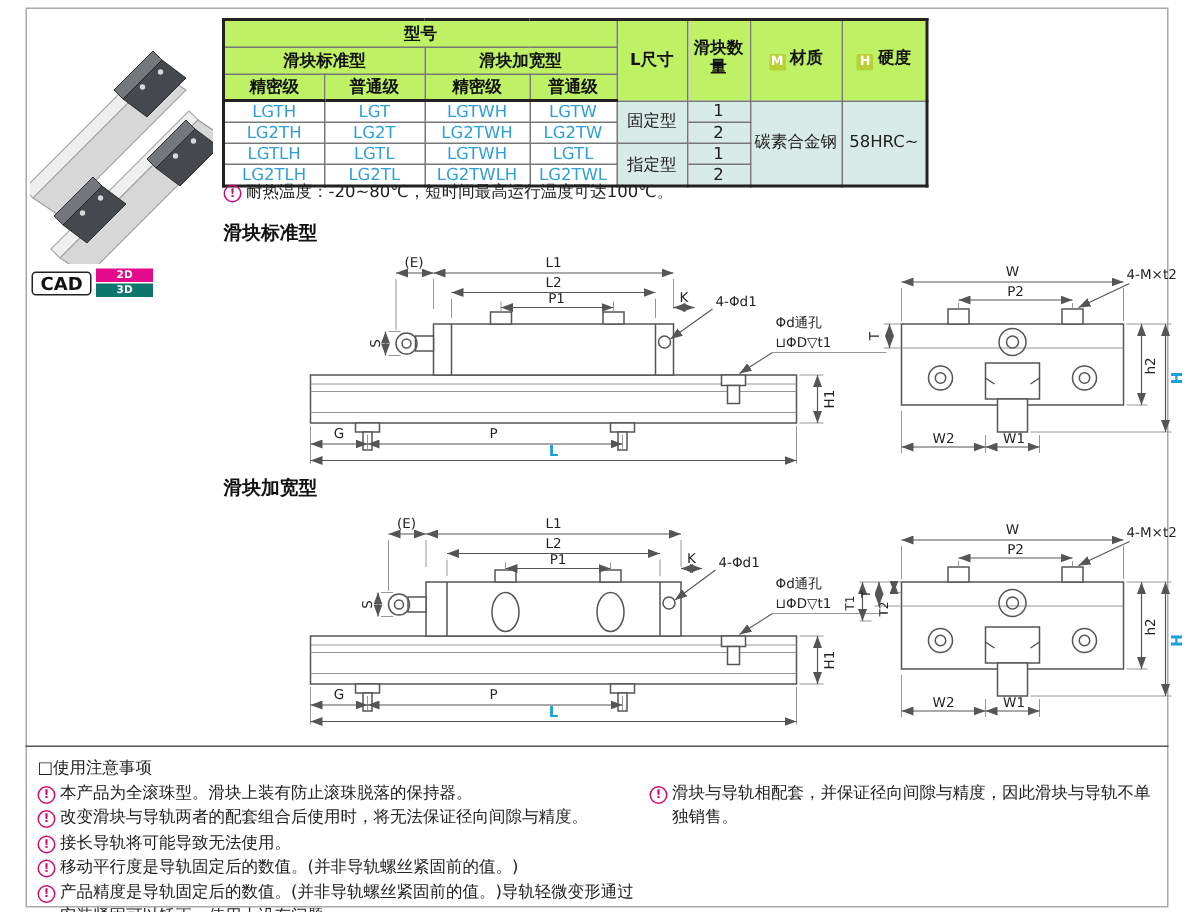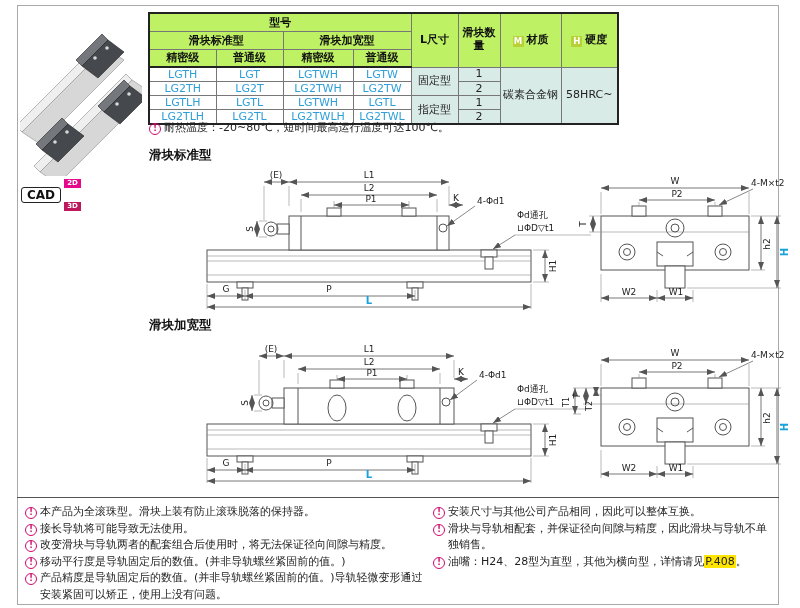--- a/index.html
+++ b/index.html
@@ -50,23 +50,23 @@
   .ld{stroke:#555;stroke-width:0.7;fill:none;marker-end:url(#me);}
   text.dm{font-family:"DejaVu Sans","Liberation Sans",sans-serif;font-size:9px;fill:#222;}
   text.sm{font-size:8px;}
   text.bl{fill:#19a2dc;font-weight:bold;font-size:10px;}
 
   
   .photo{position:absolute;left:20px;top:14px;}
   .cadrow{position:absolute;left:21px;top:179px;display:flex;align-items:center;}
   .cadbox{border:1.5px solid #222;border-radius:3px;padding:0px 5px;font-size:12px;font-weight:bold;color:#111;}
   .chips{display:flex;flex-direction:column;margin-left:3px;}
-  .chip{width:17px;height:9px;color:#fff;font-size:7px;font-weight:bold;text-align:center;line-height:9px;}
+  .chip{width:38px;height:9px;color:#fff;font-size:7px;font-weight:bold;text-align:center;line-height:9px;}
   .c2d{background:#e50a8c;}
-  .c3d{background:#be185d;margin-top:14px;}
+  .c3d{background:#0f766e;margin-top:1px;}
 </style>
 </head>
 <body>
 
 <div class="page">
   <div class="frame"></div>
 
   <svg class="photo" width="122" height="162" viewBox="0 0 122 162">
     <rect x="0" y="0" width="122" height="162" fill="#fff"></rect>
     <g>
@@ -412,28 +412,27 @@
         <line class="ex" x1="508" y1="134" x2="508" y2="146"></line>
         <line class="ex" x1="544" y1="134" x2="544" y2="146"></line>
       <line class="dl" x1="452" y1="142" x2="508" y2="142"></line>
       <text class="dm" x="480" y="139" text-anchor="middle">W2</text>
       <line class="dl" x1="508" y1="142" x2="544" y2="142"></line>
       <text class="dm" x="527" y="139" text-anchor="middle">W1</text>
     </g>
   </svg>
 
   <div class="notesbox">
+    <div class="ntitle">□使用注意事项</div>
     <div class="ncols">
       <div class="ncol-l">
         <div class="nli"><span class="nmk">!</span><span>本产品为全滚珠型。滑块上装有防止滚珠脱落的保持器。</span></div>
+        <div class="nli"><span class="nmk">!</span><span>改变滑块与导轨两者的配套组合后使用时，将无法保证径向间隙与精度。</span></div>
         <div class="nli"><span class="nmk">!</span><span>接长导轨将可能导致无法使用。</span></div>
-        <div class="nli"><span class="nmk">!</span><span>改变滑块与导轨两者的配套组合后使用时，将无法保证径向间隙与精度。</span></div>
         <div class="nli"><span class="nmk">!</span><span>移动平行度是导轨固定后的数值。(并非导轨螺丝紧固前的值。)</span></div>
         <div class="nli"><span class="nmk">!</span><span>产品精度是导轨固定后的数值。(并非导轨螺丝紧固前的值。)导轨轻微变形通过安装紧固可以矫正，使用上没有问题。</span></div>
       </div>
       <div class="ncol-r">
-        <div class="nli"><span class="nmk">!</span><span>安装尺寸与其他公司产品相同，因此可以整体互换。</span><span></span></div>
         <div class="nli"><span class="nmk">!</span><span>滑块与导轨相配套，并保证径向间隙与精度，因此滑块与导轨不单独销售。</span><span></span></div>
-        <div class="nli"><span class="nmk">!</span><span>油嘴：H24、28型为直型，其他为横向型，详情请见</span><span class="hl">P.408</span><span>。</span></div>
       </div>
     </div>
   </div>
 </div>
 
 </body></html>

